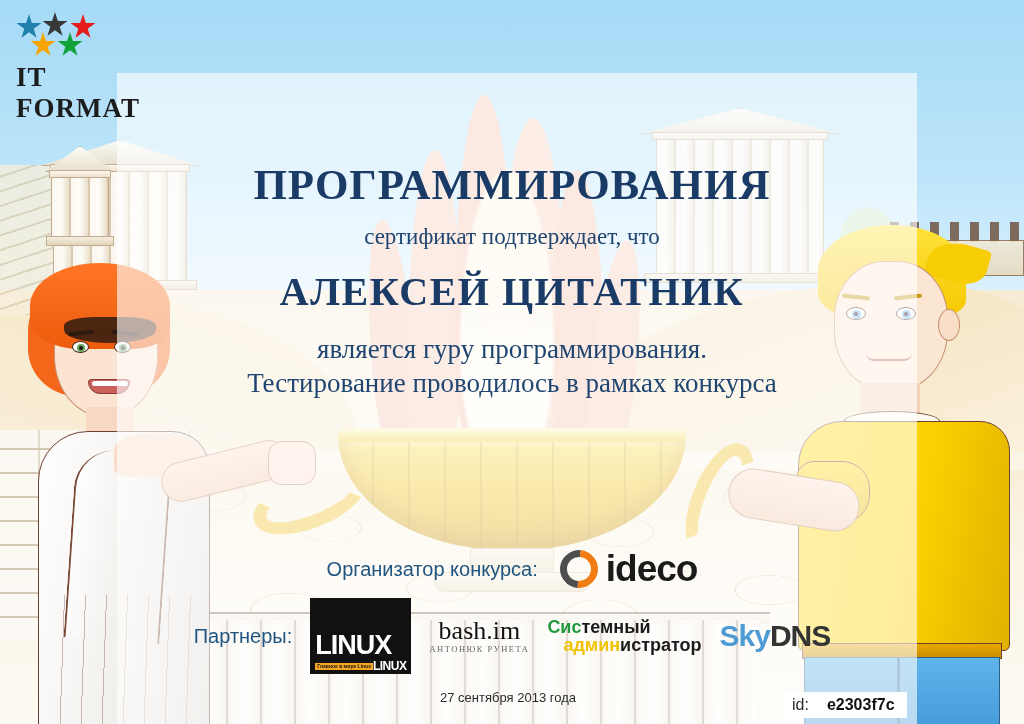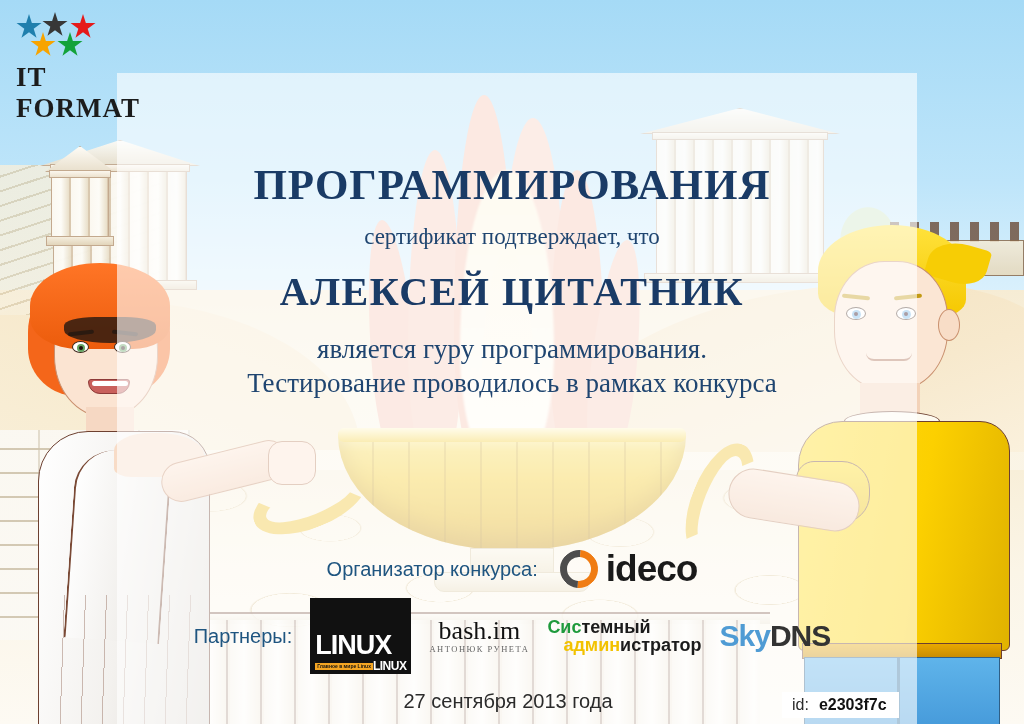--- a/index.html
+++ b/index.html
@@ -439,27 +439,27 @@
   }
   .sysadm { display:flex; flex-direction:column; line-height:1.02; }
   .sysadm-l1 { font-family:"Liberation Sans", sans-serif; font-weight:bold; font-size:18px; }
   .sysadm-l2 { font-family:"Liberation Sans", sans-serif; font-weight:bold; font-size:18px; margin-left:16px; }
   .c-green { color:#1e9a3c; } .c-dark { color:#1b1b1b; } .c-yellow { color:#f2c200; }
   .skydns { font-family:"Liberation Sans", sans-serif; font-weight:bold; font-size:30px; letter-spacing:-1px; }
   .sky-blue { color:#4f9bd4; } .sky-dark { color:#333; }
 
   .date {
     position:absolute; left:0; top:690px; width:1016px; text-align:center;
-    font-family:"Liberation Sans", sans-serif; font-size:20px; color:#2b2b2b;
+    font-family:"Liberation Sans", sans-serif; font-size:13px; color:#2b2b2b;
   }
   .idbadge {
     position:absolute; left:782px; top:692px;
     background:#fff; padding:4px 12px 4px 10px;
     font-family:"Liberation Sans", sans-serif; font-size:16px; color:#2b2b2b;
-    display:flex; gap:10px; align-items:baseline;
+    display:flex; gap:18px; align-items:baseline;
   }
   .idbadge .idval { font-weight:bold; color:#111; }
 </style>
 </head>
 <body>
 
 <div id="cert">
 
   <div class="sky"></div>
   <div class="ground"></div>

